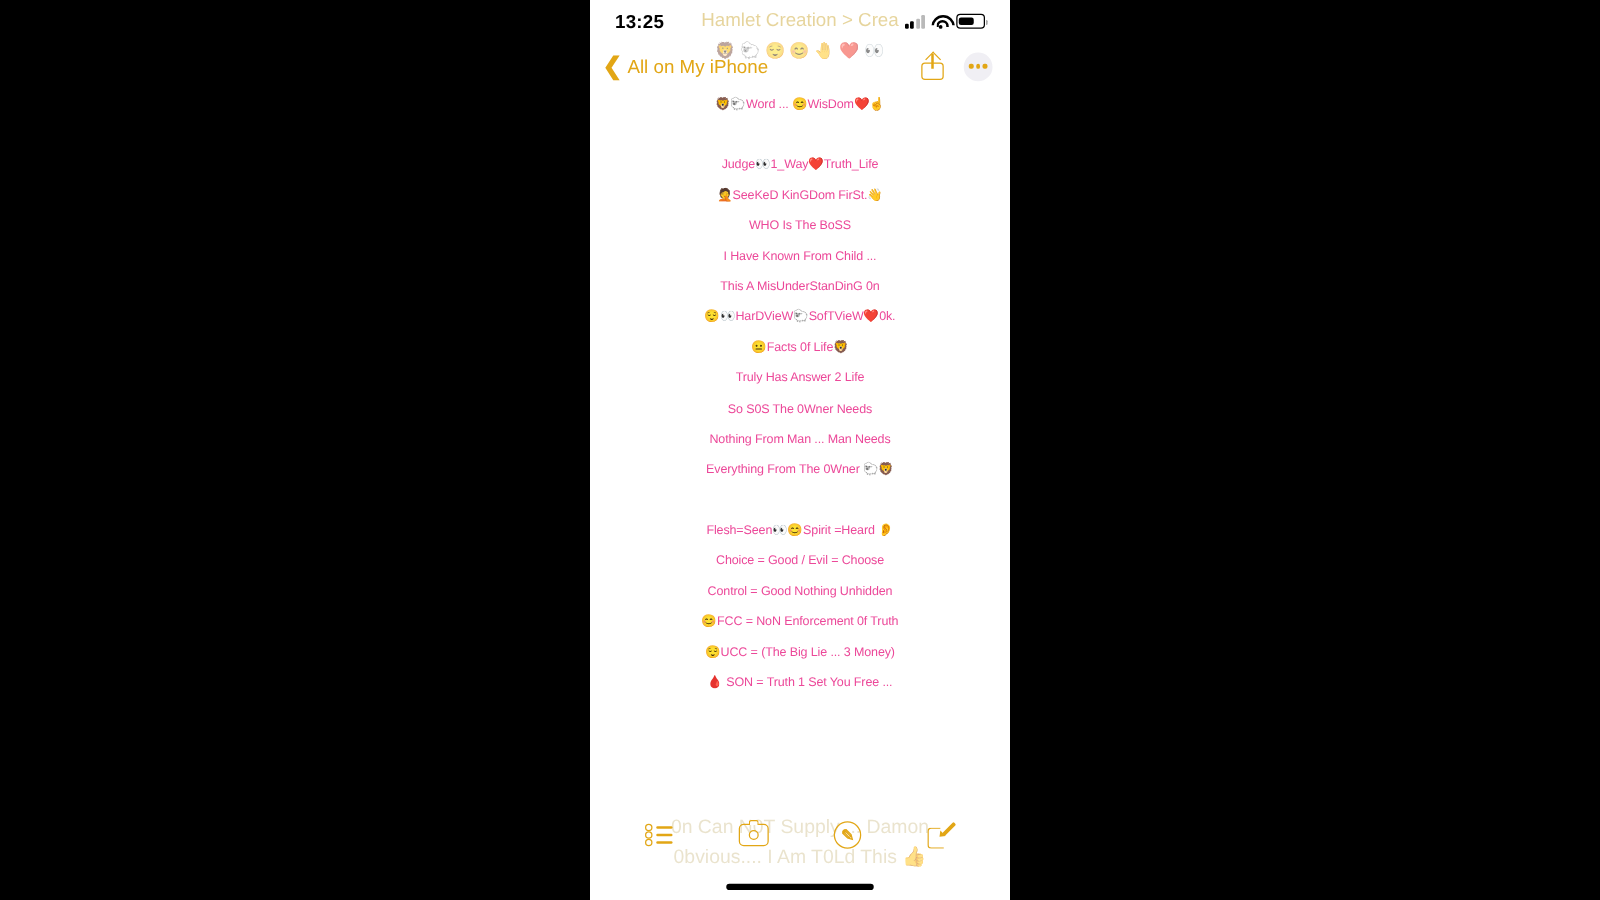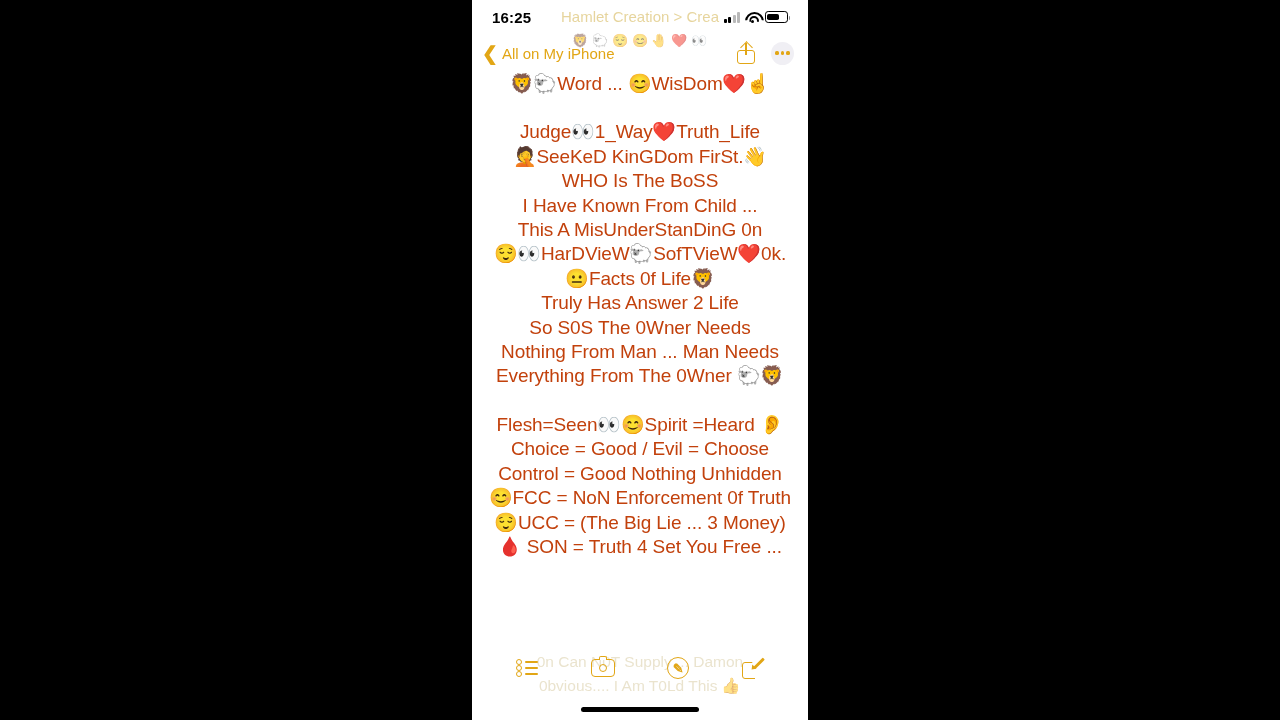--- a/index.html
+++ b/index.html
@@ -210,23 +210,23 @@
   }
   
   .note-body {
     padding: 0 10px;
     box-sizing: border-box;
     height: 570px;
     overflow: hidden;
   }
   .note-line {
     text-align: center;
-    font-size: 19px;
+    font-size: 10px;
     line-height: 24.4px;
-    color: #c2410c;
+    color: #ec4899;
     white-space: nowrap;
     letter-spacing: -0.1px;
   }
   .note-gap { height: 24px; }
   
   .toolbar {
     position: absolute;
     bottom: 30px;
     left: 0;
     width: 100%;
@@ -320,21 +320,21 @@
 </head>
 <body>
 
 <div id="screen">
   <div id="phone">
 
     <div class="ghost-title">Hamlet Creation &gt; Crea</div>
     <div class="ghost-sub">🦁 🐑 😌 😊 🤚 ❤️ 👀</div>
 
     <div class="statusbar">
-      <div class="status-time">16:25</div>
+      <div class="status-time">13:25</div>
       <div class="status-right">
         <span class="signal">
             <i></i>
             <i></i>
             <i></i>
             <i></i>
           </span>
         <span class="wifi">
             <span class="dot"></span>
           </span>
@@ -376,21 +376,21 @@
       <div class="note-line">Truly Has Answer 2 Life</div>
       <div class="note-line">So S0S The 0Wner Needs</div>
       <div class="note-line">Nothing From Man ... Man Needs</div>
       <div class="note-line">Everything From The 0Wner 🐑🦁</div>
       <div class="note-gap"></div>
       <div class="note-line">Flesh=Seen👀😊Spirit =Heard 👂</div>
       <div class="note-line">Choice = Good / Evil = Choose</div>
       <div class="note-line">Control = Good Nothing Unhidden</div>
       <div class="note-line">😊FCC = NoN Enforcement 0f Truth</div>
       <div class="note-line">😌UCC = (The Big Lie ... 3 Money)</div>
-      <div class="note-line">🩸 SON = Truth 4 Set You Free ...</div>
+      <div class="note-line">🩸 SON = Truth 1 Set You Free ...</div>
     </div>
 
     <div class="ghost-bottom">
       <div>0n Can N0T Supply ... Damon</div>
       <div>0bvious.... I Am T0Ld This 👍</div>
     </div>
 
     <div class="toolbar">
       <span class="tb-icon checklist">
         <span class="c c1"></span>

